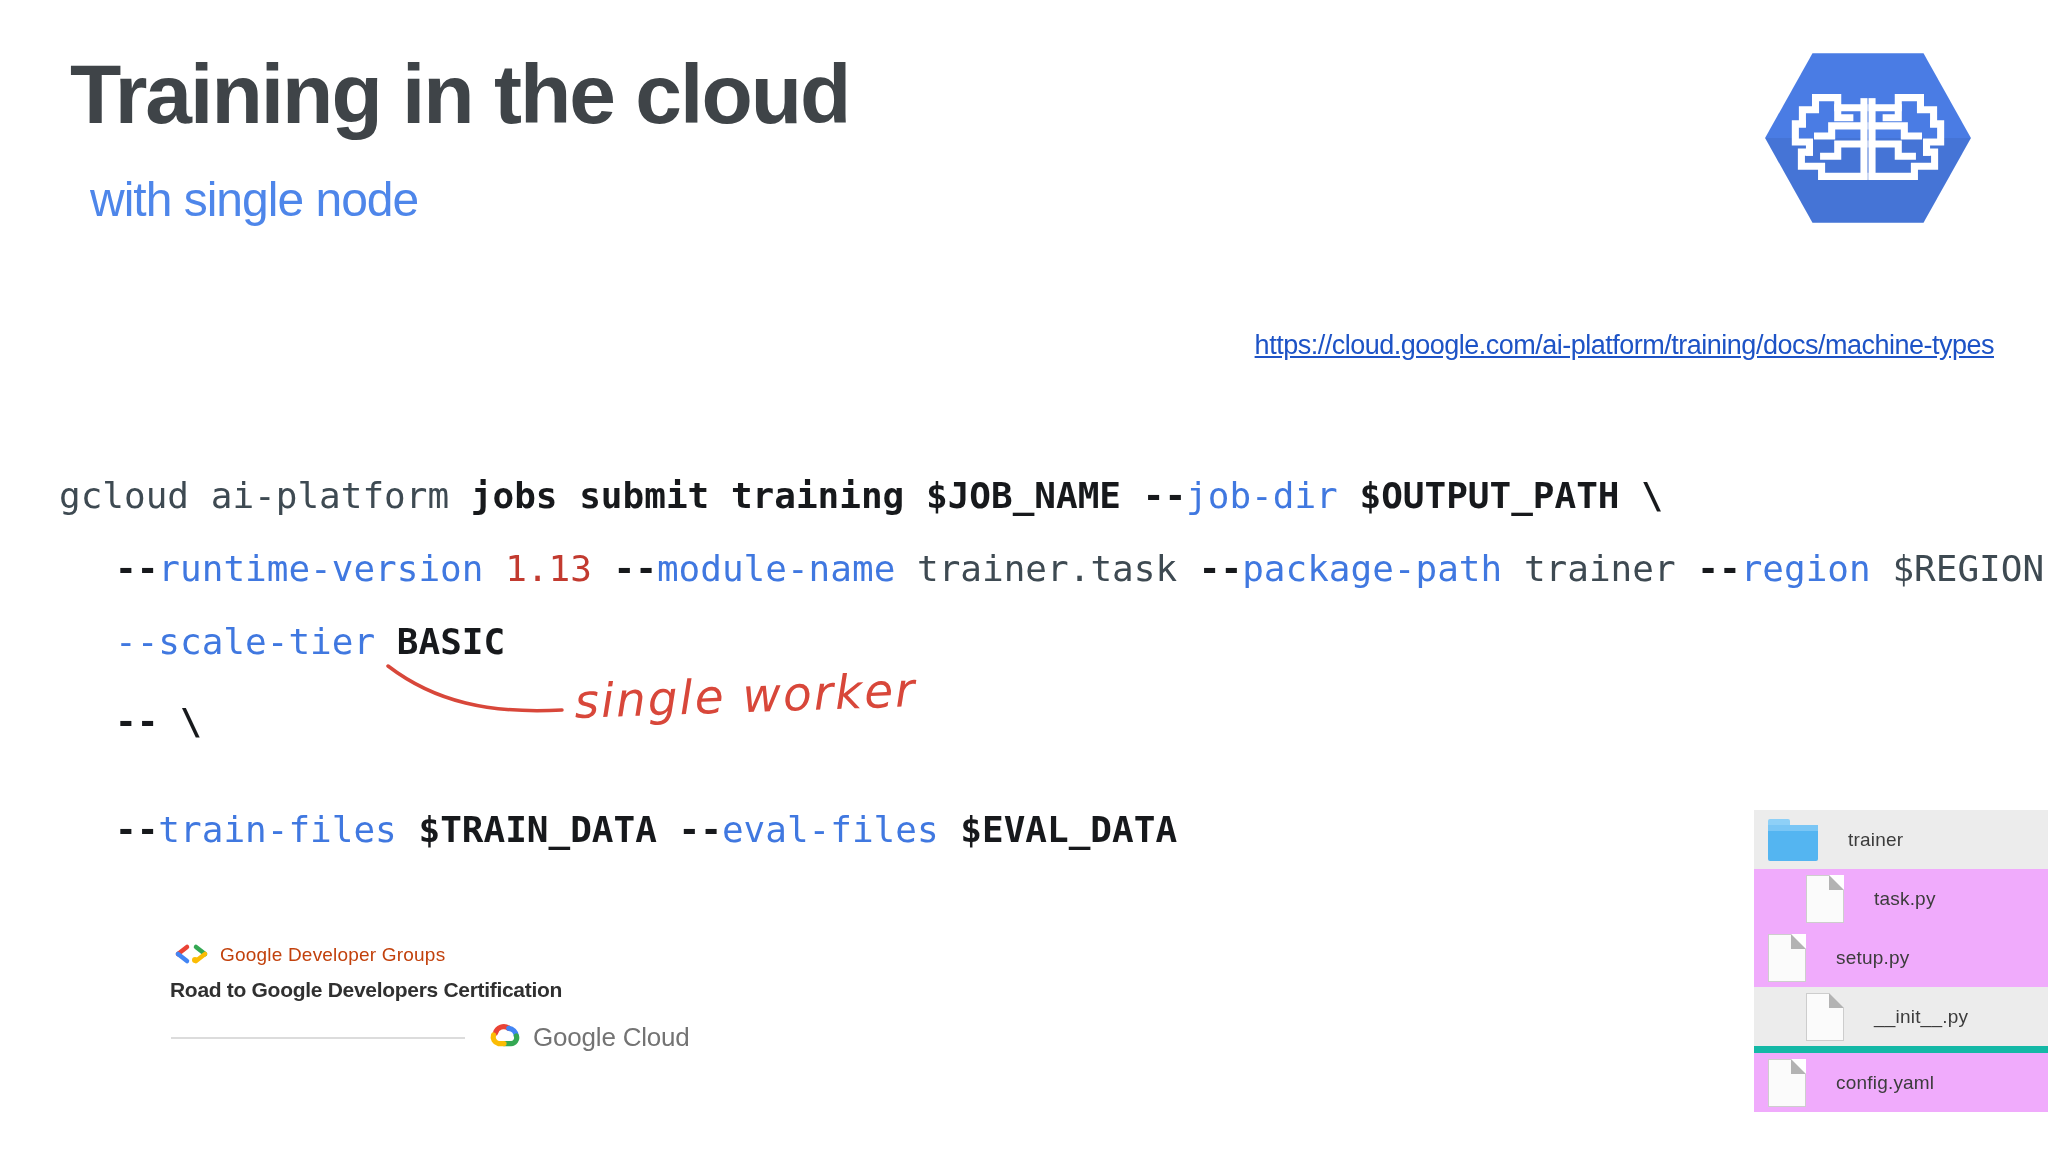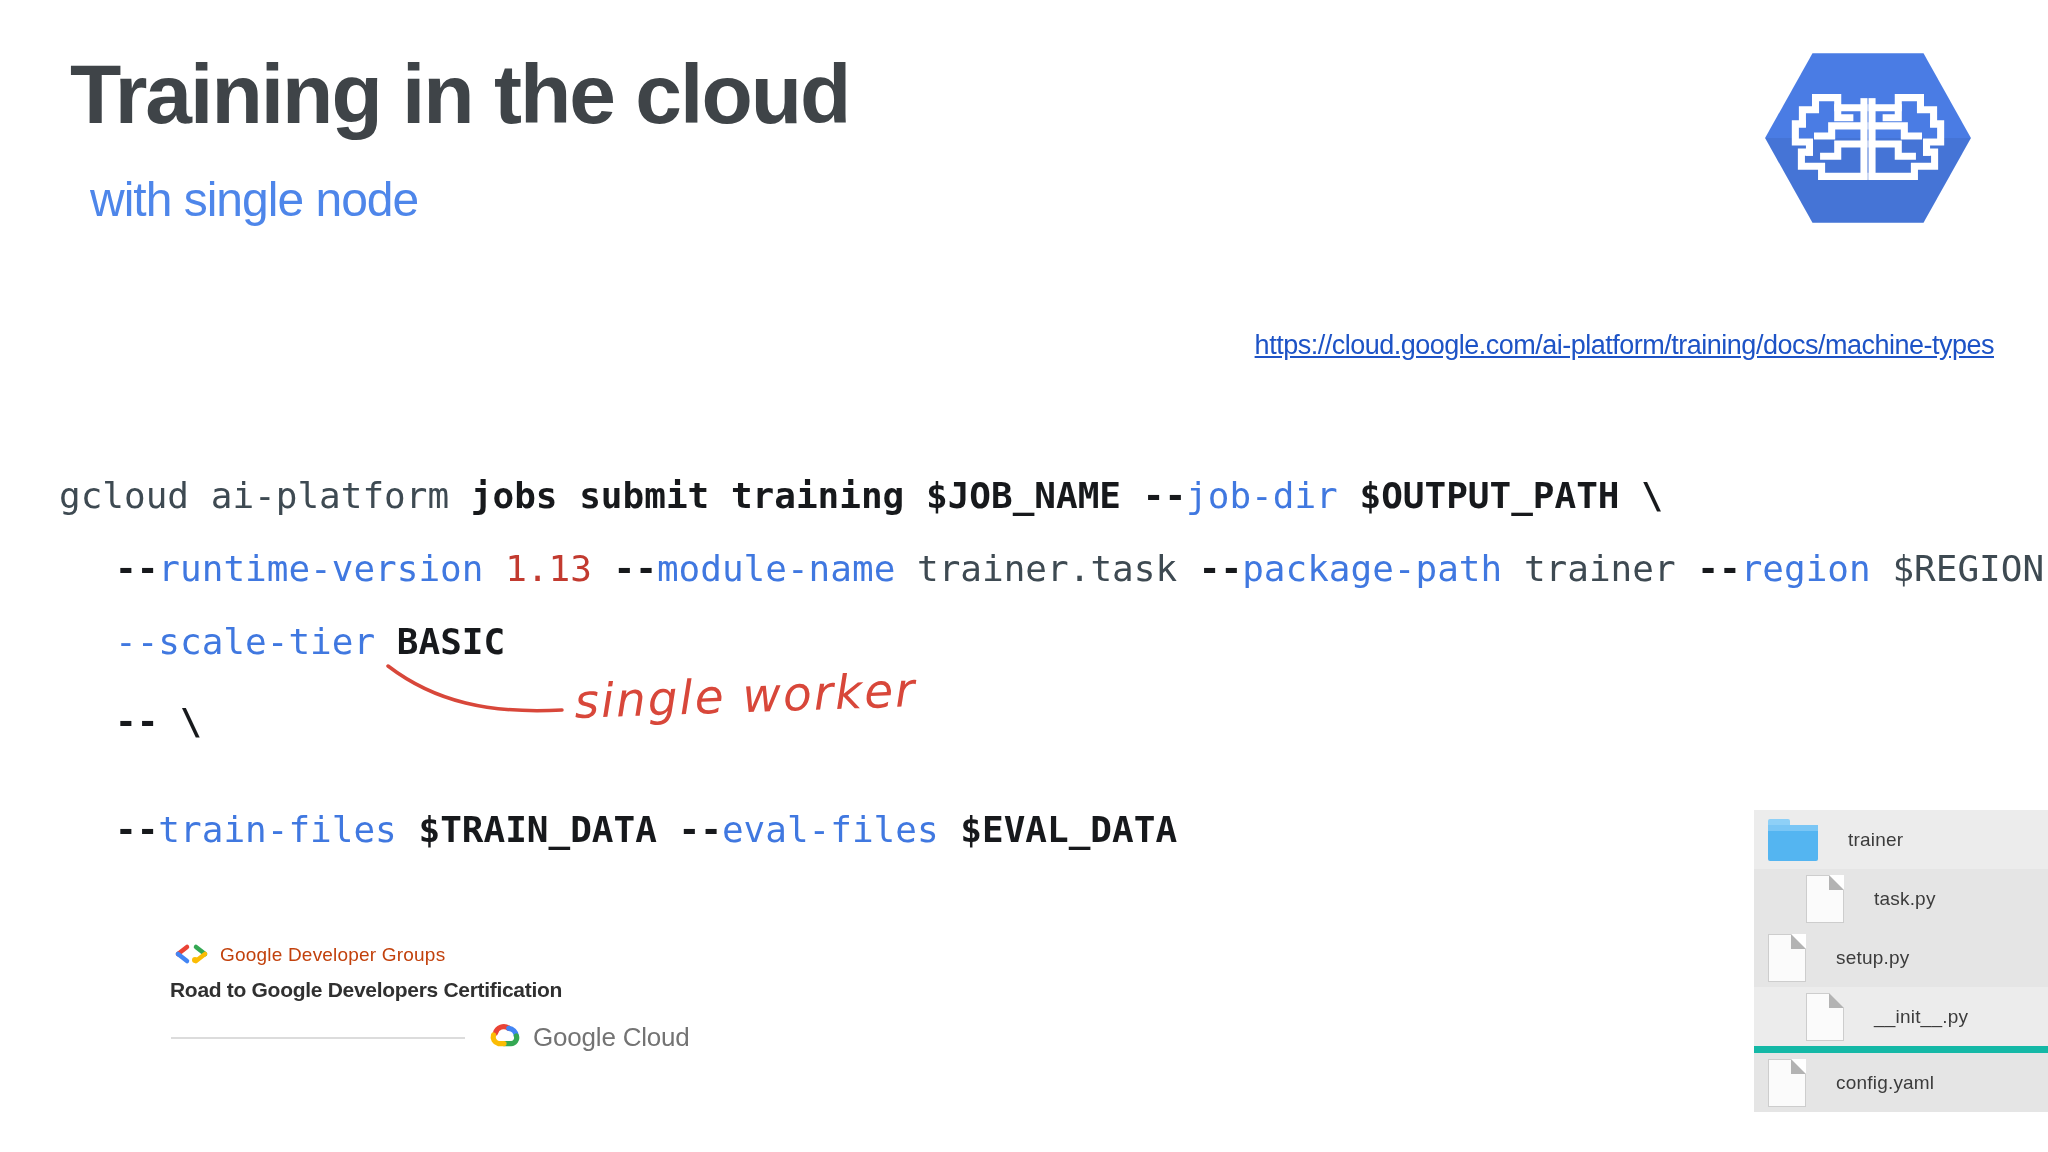--- a/index.html
+++ b/index.html
@@ -57,21 +57,21 @@
   
   .gdg-icon { position:absolute; left:172px; top:942px; width:40px; height:24px; }
   .gdg-label { position:absolute; left:220px; top:944px; font-size:19px; color:#c2410c; letter-spacing:0.2px; }
   .road-title { position:absolute; left:170px; top:978px; font-size:21px; font-weight:700; color:#303030; letter-spacing:-0.3px; }
   .footer-divider { position:absolute; left:171px; top:1037px; width:294px; height:2px; background:#dcdcdc; }
   .gcloud-icon { position:absolute; left:484px; top:1018px; width:40px; height:32px; }
   .gcloud-label { position:absolute; left:533px; top:1022px; font-size:26px; color:#737373; letter-spacing:-0.2px; }
 
   
   .filetree { position:absolute; left:1754px; top:810px; width:294px; }
-  .ft-row { display:flex; align-items:center; height:59px; padding-left:14px; background:#e5e5e5; }
+  .ft-row { display:flex; align-items:center; height:59px; padding-left:14px; background:#f0abfc; }
   .ft-row.shaded { background:#ececec; }
   .ft-row.indent { padding-left:52px; }
   .ft-row:nth-child(5){ border-top:7px solid #14b8a6; height:66px; }
   .ft-label { margin-left:30px; font-size:19px; color:#3c3c3c; font-weight:500; letter-spacing:0.2px; }
 
   .folder-icon { position:relative; width:50px; height:36px; background:#54b5f1; border-radius:2px; margin-top:6px; flex:0 0 auto; }
   .folder-icon::before { content:""; position:absolute; top:-6px; left:0; width:22px; height:7px; background:#8ed0f7; border-radius:2px 2px 0 0; }
   .folder-icon::after  { content:""; position:absolute; top:0; left:0; right:0; height:6px; background:#7ac6f5; }
 
   .file-icon { position:relative; width:38px; height:48px; background:#fbfbfb; border:1px solid #cdcdcd; flex:0 0 auto; }

